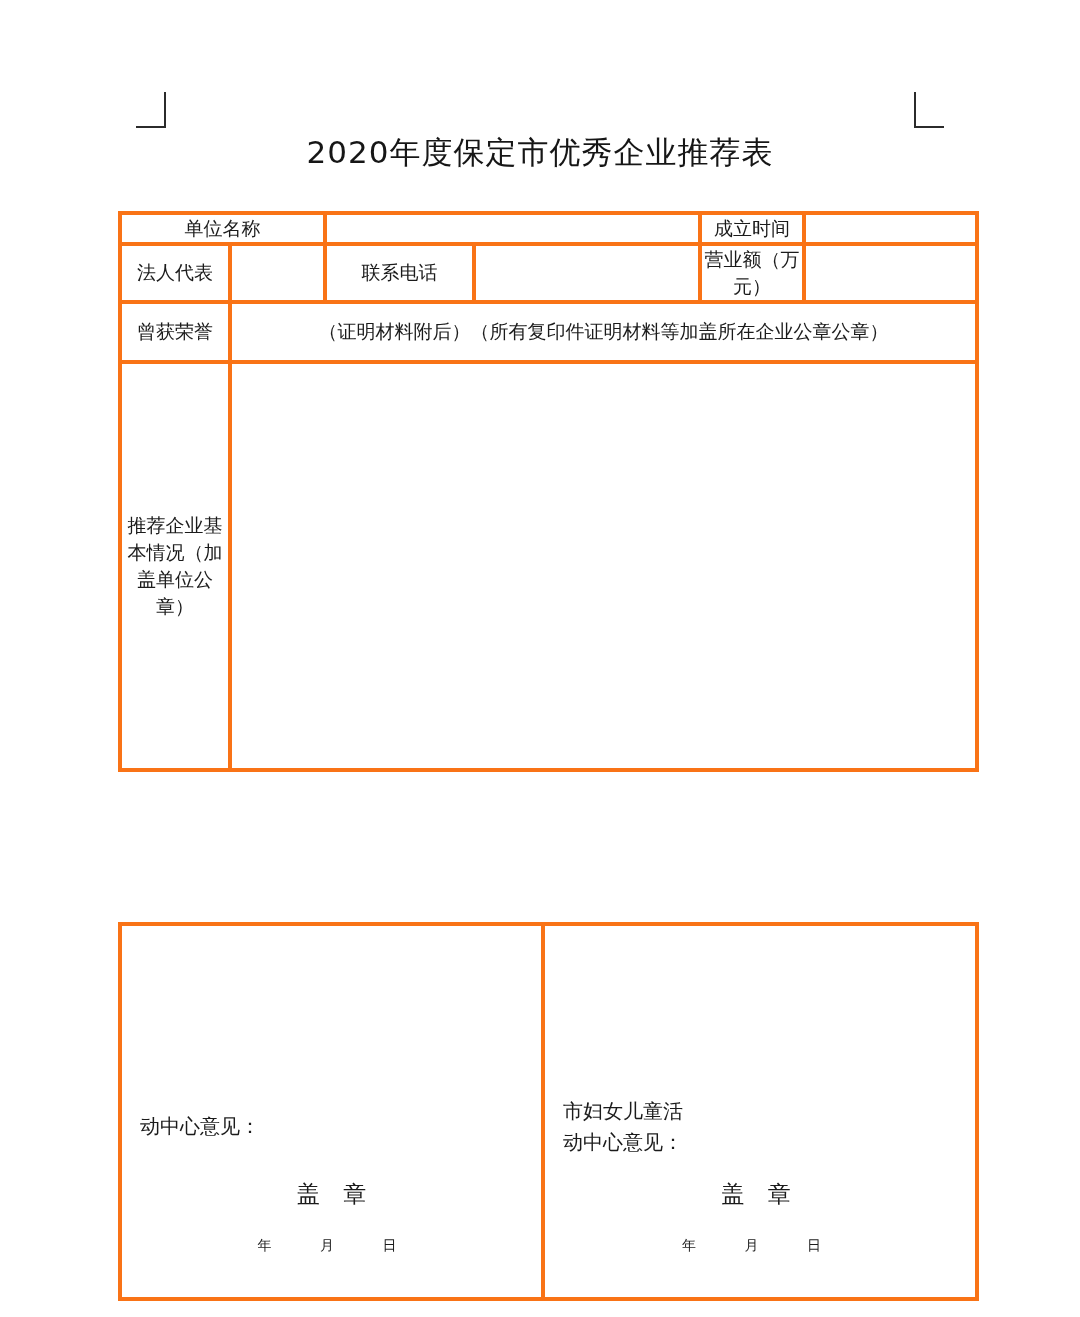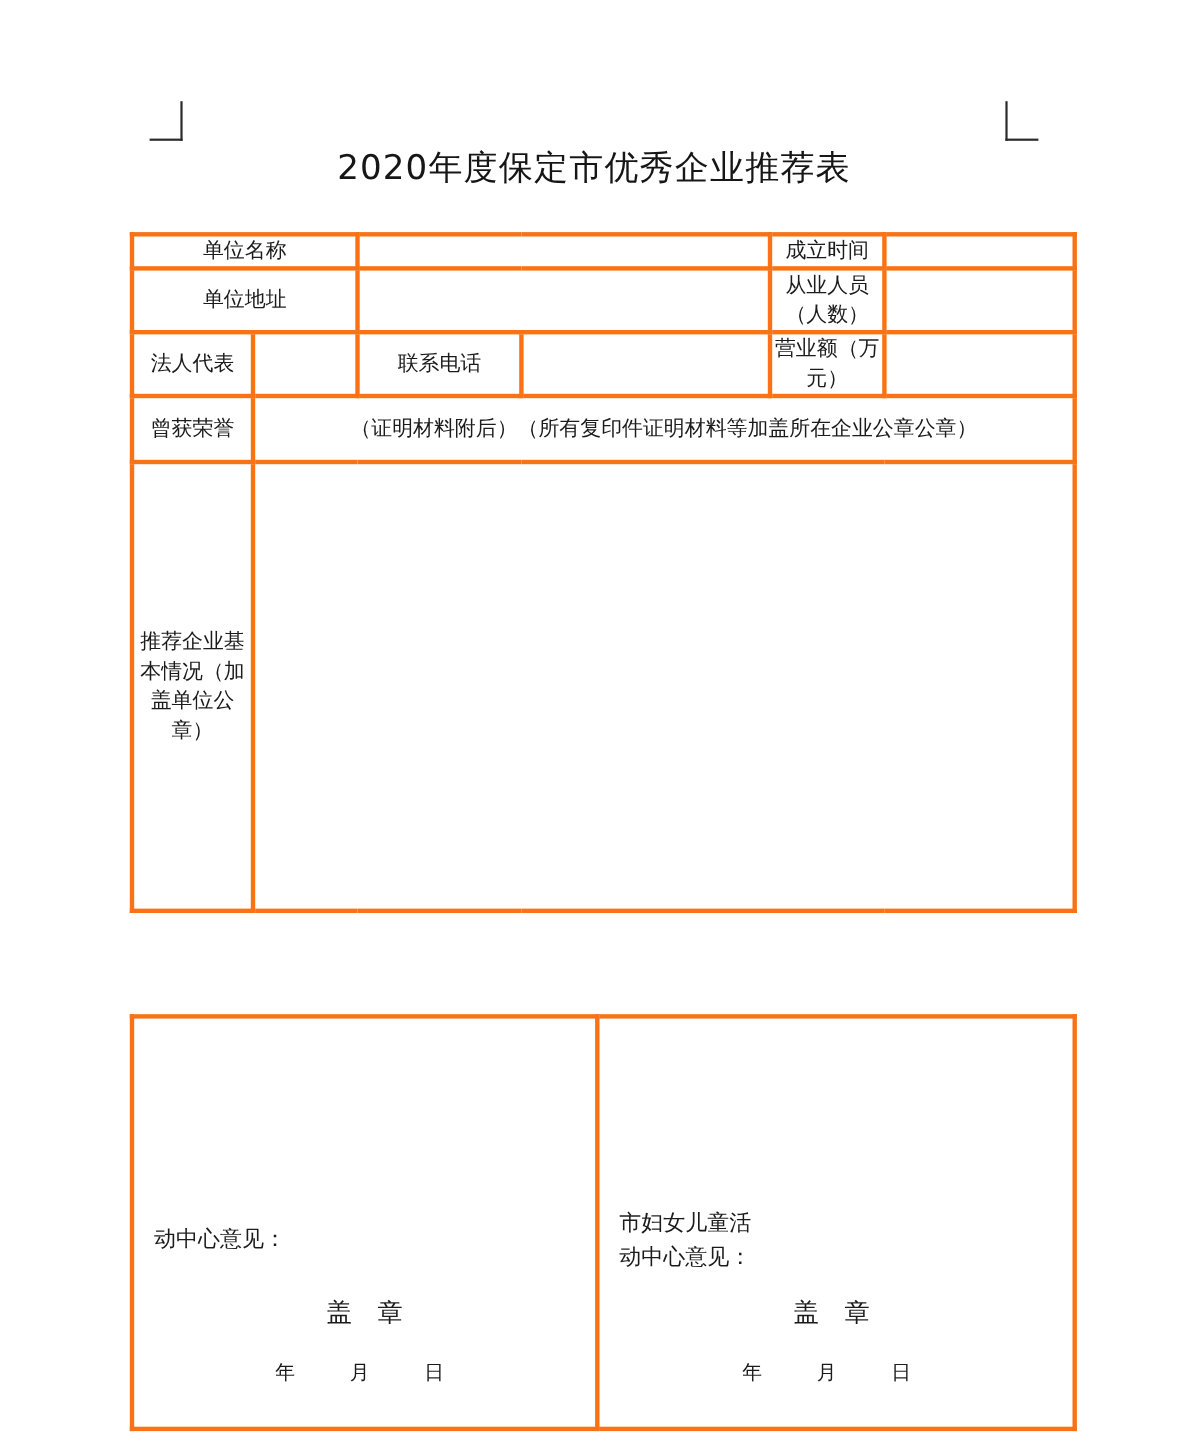--- a/index.html
+++ b/index.html
@@ -135,21 +135,21 @@
     font-size: 23px;
     letter-spacing: 8px;
     padding-left: 8px;
   }
   .date-line {
     position: absolute;
     left: 4px;
     right: 0;
     top: 310px;
     text-align: center;
-    font-size: 18px;
+    font-size: 14px;
     letter-spacing: 22px;
     padding-left: 9px;
   }
   .opinion-right .seal-line,
   .opinion-right .date-line { transform: translateX(-4px); }
 </style>
 </head>
 <body>
 
 <div class="page">
@@ -170,26 +170,20 @@
     </colgroup>
     <tbody>
 
       <tr>
         <td colspan="2" class="lbl">单位名称</td>
         <td colspan="2" class="cell-blank"></td>
         <td class="lbl-narrow">成立时间</td>
         <td class="cell-blank"></td>
       </tr>
 
-      <tr>
-        <td colspan="2" class="lbl">单位地址</td>
-        <td colspan="2" class="cell-blank"></td>
-        <td class="lbl-narrow">从业人员（人数）</td>
-        <td class="cell-blank"></td>
-      </tr>
 
       <tr>
         <td class="lbl-left">法人代表</td>
         <td class="cell-blank"></td>
         <td class="lbl">联系电话</td>
         <td class="cell-blank"></td>
         <td class="lbl-narrow">营业额（万元）</td>
         <td class="cell-blank"></td>
       </tr>
 

